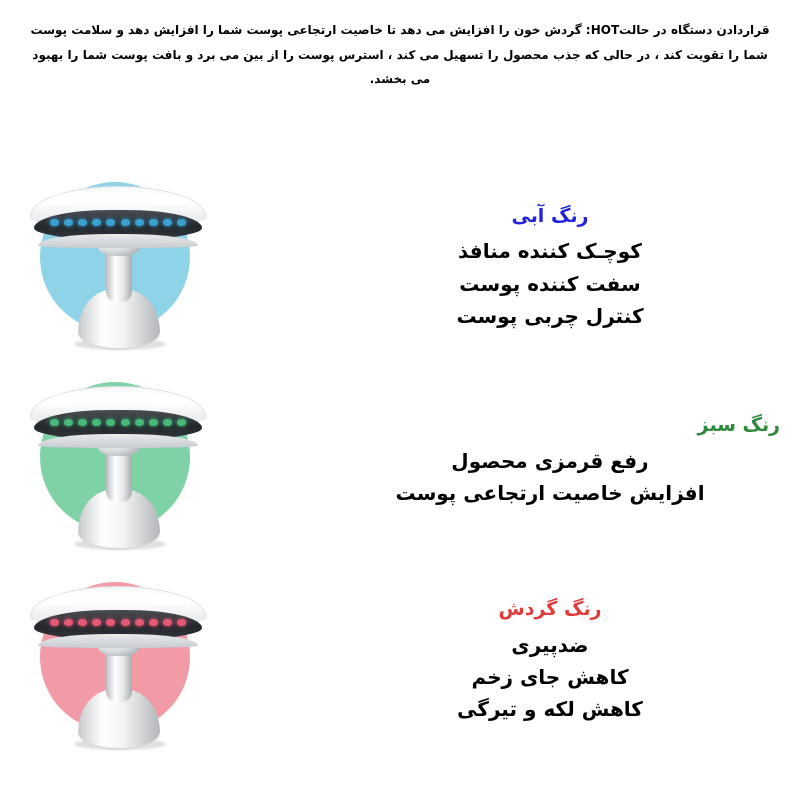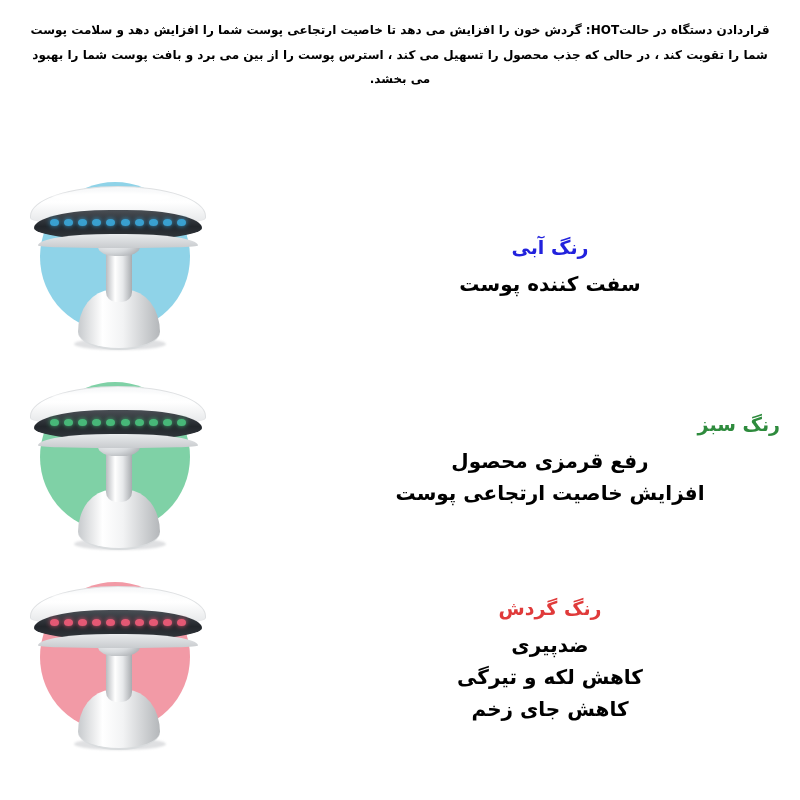--- a/index.html
+++ b/index.html
@@ -214,21 +214,23 @@
 
   <div class="intro">
     <p>قراردادن دستگاه در حالتHOT: گردش خون را افزایش می دهد تا خاصیت ارتجاعی پوست شما را افزایش دهد و سلامت پوست شما را تقویت کند ، در حالی که جذب محصول را تسهیل می کند ، استرس پوست را از بین می برد و بافت پوست شما را بهبود می بخشد.</p>
   </div>
 
   <div class="rows">
 
     <div class="row">
       <div class="text-cell">
         <div class="color-title" id="t0" style="color: rgb(34, 34, 221); margin-top: 13px;">رنگ آبی</div>
+        <div class="benefit">کوچـک کننده منافذ</div>
         <div class="benefit">سفت  کننده پوست</div>
+        <div class="benefit">کنترل چربی پوست</div>
       </div>
       <div class="device-cell">
         <div class="disc" id="d0" style="background: rgb(143, 211, 232);"></div>
         <div class="device">
           <div class="base-shadow"></div>
           <div class="base"></div>
           <div class="stem"></div>
           <div class="neck"></div>
           <div class="head">
             <div class="head-top"></div>
@@ -284,22 +286,22 @@
             <div class="head-bottom-edge"></div>
           </div>
         </div>
       </div>
     </div>
 
     <div class="row">
       <div class="text-cell">
         <div class="color-title" id="t2" style="color: rgb(224, 58, 58);">رنگ گردش</div>
         <div class="benefit">ضدپیری</div>
+        <div class="benefit">کاهش جای زخم</div>
         <div class="benefit">کاهش لکه و تیرگی</div>
-        <div class="benefit">کاهش جای زخم</div>
       </div>
       <div class="device-cell">
         <div class="disc" id="d2" style="background: rgb(242, 154, 166);"></div>
         <div class="device">
           <div class="base-shadow"></div>
           <div class="base"></div>
           <div class="stem"></div>
           <div class="neck"></div>
           <div class="head">
             <div class="head-top"></div>

